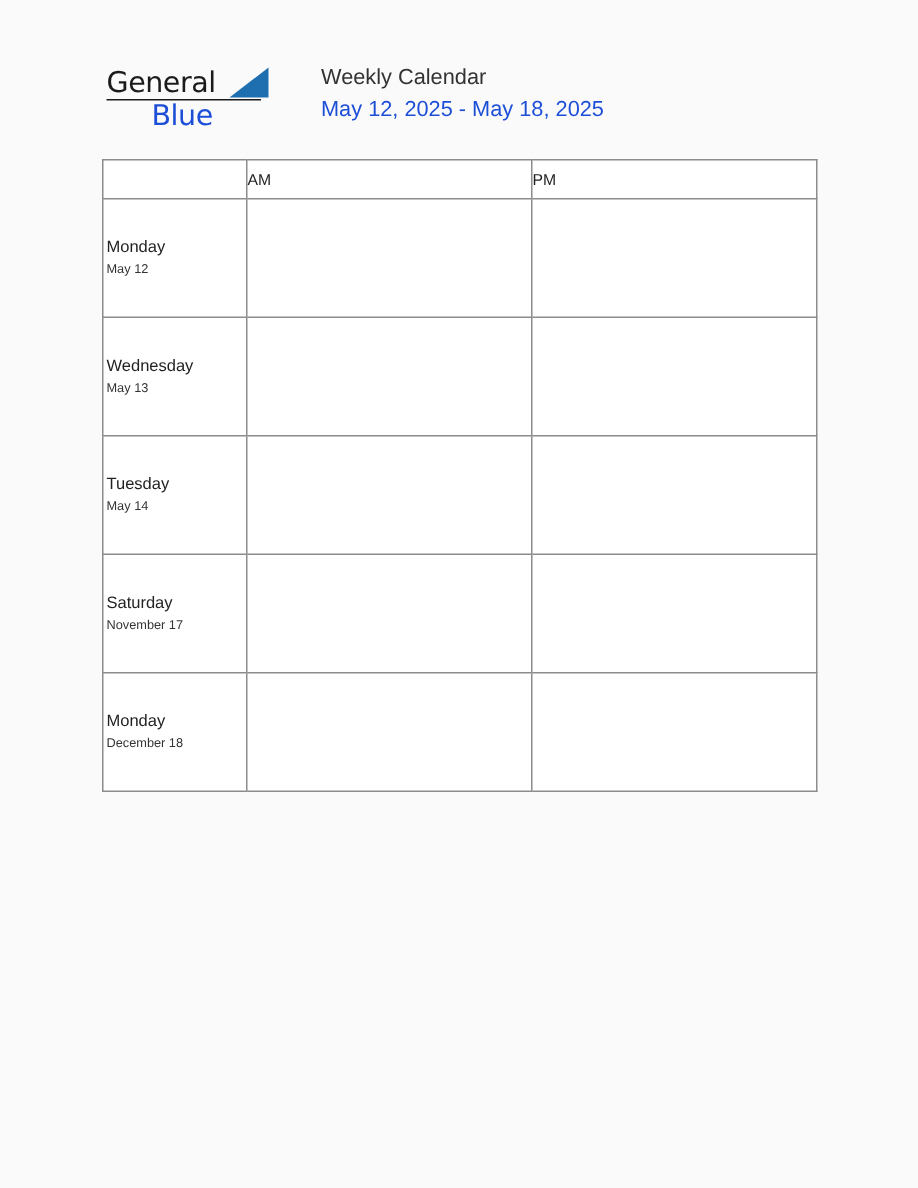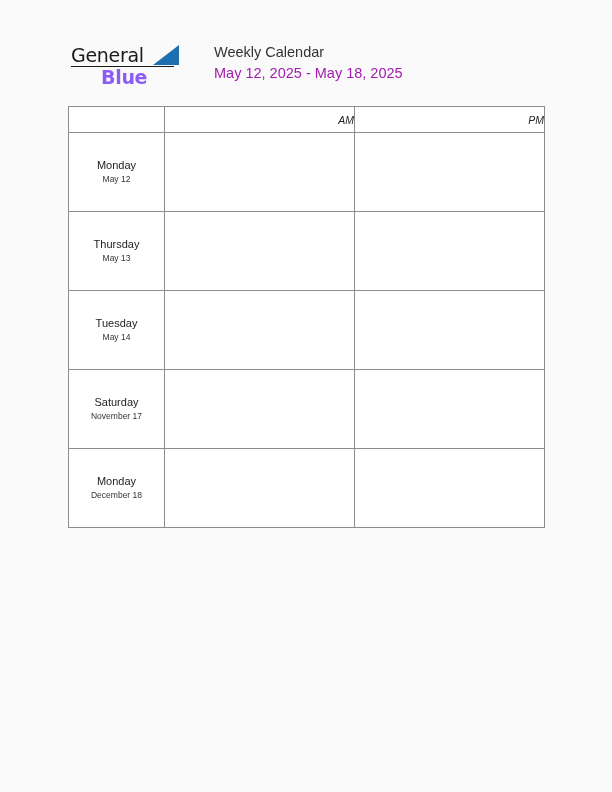--- a/index.html
+++ b/index.html
@@ -48,22 +48,22 @@
     color: #1b1b1b;
     letter-spacing: -0.3px;
     display: block;
     position: absolute;
     left: 3px;
     top: 4px;
   }
   .logo-blue {
     font-family: "DejaVu Sans", sans-serif;
     font-size: 19px;
-    font-weight: bold;
-    color: #8b5cf6;
+    font-weight: normal;
+    color: #1d4ed8;
     letter-spacing: -0.3px;
     display: block;
     position: absolute;
     left: 33px;
     top: 26px;
   }
   .logo-swoosh {
     position: absolute;
     left: 84px;
     top: 2px;
@@ -88,21 +88,21 @@
   }
   .cal-title {
     font-size: 14.5px;
     color: #333333;
     line-height: 20px;
     margin: 0;
     font-weight: normal;
   }
   .cal-range {
     font-size: 14.5px;
-    color: #a21caf;
+    color: #1d4ed8;
     line-height: 22px;
     margin: 0;
     font-weight: normal;
   }
 
   
   .cal-table {
     position: absolute;
     left: 68px;
     top: 106px;
@@ -117,30 +117,28 @@
     vertical-align: middle;
   }
   .col-day { width: 96px; }
   .col-half { width: 190px; }
 
   thead th {
     height: 25px;
     font-size: 10.5px;
     font-weight: normal;
     color: #222222;
-    text-align: right;
-    font-style: italic;
+    text-align: left;
   }
   thead th.blank { border: 1px solid #8c8c8c; }
 
   tbody td {
     height: 78px;
   }
   td.day-cell {
-    text-align: center;
     padding: 0 2px;
   }
   .day-name {
     display: block;
     font-size: 11px;
     color: #222222;
     line-height: 15px;
   }
   .day-date {
     display: block;
@@ -189,21 +187,21 @@
       <tr>
         <td class="day-cell">
           <span class="day-name">Monday</span>
           <span class="day-date">May 12</span>
         </td>
         <td></td>
         <td></td>
       </tr>
       <tr>
         <td class="day-cell">
-          <span class="day-name">Thursday</span>
+          <span class="day-name">Wednesday</span>
           <span class="day-date">May 13</span>
         </td>
         <td></td>
         <td></td>
       </tr>
       <tr>
         <td class="day-cell">
           <span class="day-name">Tuesday</span>
           <span class="day-date">May 14</span>
         </td>

